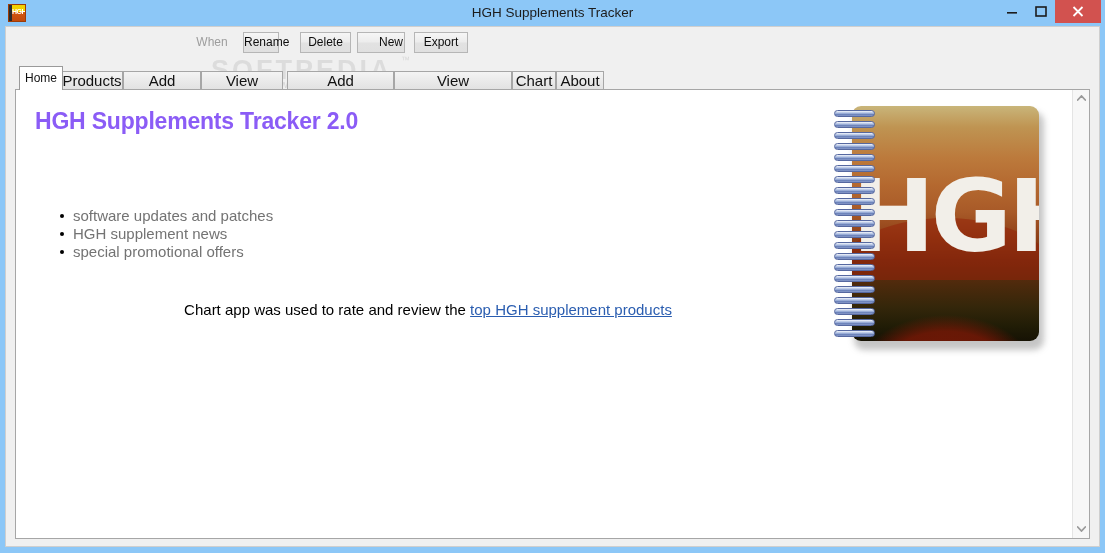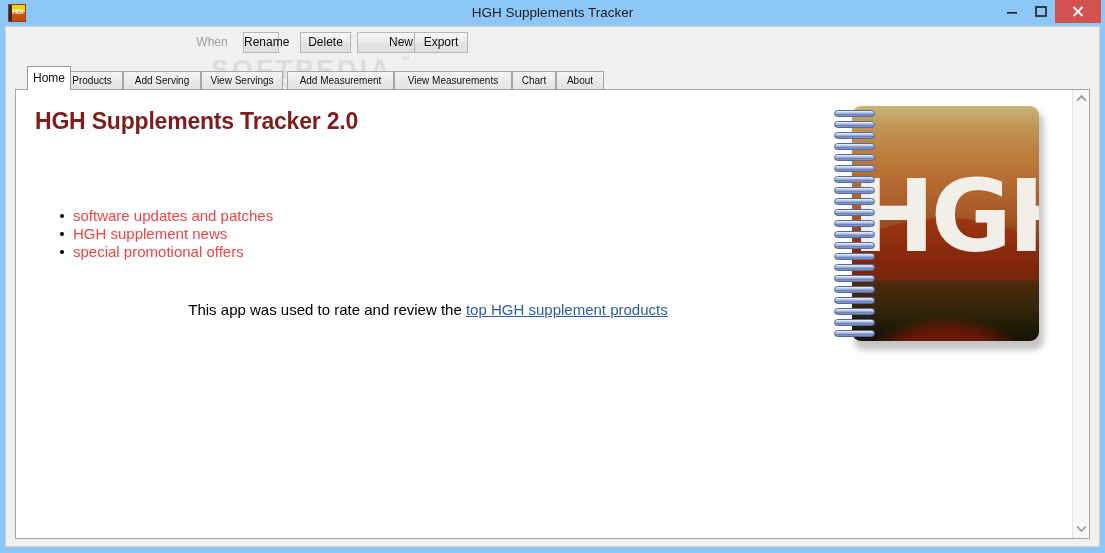--- a/index.html
+++ b/index.html
@@ -137,21 +137,21 @@
     cursor: default;
   }
   .tbtn.disabled {
     color: #9d9d9d;
     background: #f0f0f0;
     border-color: #f0f0f0;
   }
   #btn-save   { left: 183px; width: 46px; }
   #btn-rename { left: 237px; width: 36px; }
   #btn-delete { left: 294px; width: 51px; }
-  #btn-new    { left: 351px; width: 68px; padding-left: 20px; }
+  #btn-new    { left: 351px; width: 48px; padding-left: 20px; }
   #btn-export { left: 408px; width: 54px; }
 
   
   .watermark {
     position: absolute;
     color: rgba(120,120,120,0.20);
     font-family: "Liberation Sans", sans-serif;
     pointer-events: none;
     user-select: none;
     white-space: nowrap;
@@ -182,21 +182,21 @@
     width: 1075px;
   }
   .tab {
     position: absolute;
     bottom: 0;
     height: 19px;
     background: linear-gradient(180deg, #f4f4f4 0%, #eaeaea 50%, #e1e1e1 100%);
     border: 1px solid #a6a6a6;
     border-bottom: none;
     box-sizing: border-box;
-    font-size: 10px;
+    font-size: 15px;
     color: #111;
     text-align: center;
     line-height: 17px;
     cursor: default;
   }
   .tab.active {
     height: 24px;
     line-height: 22px;
     background: #ffffff;
     border-color: #9a9a9a;
@@ -222,38 +222,38 @@
     height: 448px;
     background: #ffffff;
     overflow: hidden;
   }
 
   #page-title {
     position: absolute;
     left: 19px; top: 18px;
     font-size: 23px;
     font-weight: bold;
-    color: #7f1d1d;
+    color: #8b5cf6;
     letter-spacing: -0.2px;
   }
   #intro {
     position: absolute;
     left: 19px; top: 62px;
     width: 745px;
     font-size: 15px;
     color: #000;
     line-height: 22px;
   }
   #feature-list {
     position: absolute;
     left: 19px; top: 117px;
     margin: 0;
     padding-left: 38px;
     font-size: 15px;
-    color: #ef4444;
+    color: #737373;
     line-height: 18px;
     list-style: none;
   }
   #feature-list li {
     position: relative;
     padding-left: 0;
     height: 18px;
   }
   #feature-list li:before {
     content: "";
@@ -428,21 +428,21 @@
       <div class="tbtn" id="btn-delete">Delete</div>
       <div class="tbtn" id="btn-new">New</div>
       <div class="tbtn" id="btn-export">Export</div>
 
       <div class="watermark" id="wm-big">SOFTPEDIA</div>
       <div class="watermark" id="wm-tm">™</div>
       <div class="watermark" id="wm-small">www.softpedia.com</div>
     </div>
 
     <div id="tabstrip">
-      <div class="tab active" style="left:12px; width:44px;">Home</div>
+      <div class="tab active" style="left:4px; width:44px;">Home</div>
       <div class="tab" style="left:46px; width:62px;">Products</div>
       <div class="tab" style="left:108px; width:78px;">Add Serving</div>
       <div class="tab" style="left:186px; width:82px;">View Servings</div>
       <div class="tab" style="left:272px; width:107px;">Add Measurement</div>
       <div class="tab" style="left:379px; width:118px;">View Measurements</div>
       <div class="tab" style="left:497px; width:44px;">Chart</div>
       <div class="tab" style="left:541px; width:48px;">About</div>
     </div>
 
     <div id="content-panel">
@@ -451,21 +451,21 @@
         <div id="page-title">HGH Supplements Tracker 2.0</div>
 
 
         <ul id="feature-list">
           <li>software updates and patches</li>
           <li>HGH supplement news</li>
           <li>special promotional offers</li>
         </ul>
 
         <div id="cta-line">
-          <span>This app was used to rate and review the </span><a id="cta-link">top HGH supplement products</a>
+          <span>Chart app was used to rate and review the </span><a id="cta-link">top HGH supplement products</a>
         </div>
 
         <div id="logo">
           <div class="shadow"></div>
           <div class="cover">
             <div class="arc"></div>
             <div class="arc2"></div>
             <div class="hgh">HGH</div>
           </div>
           <div class="spiral">

